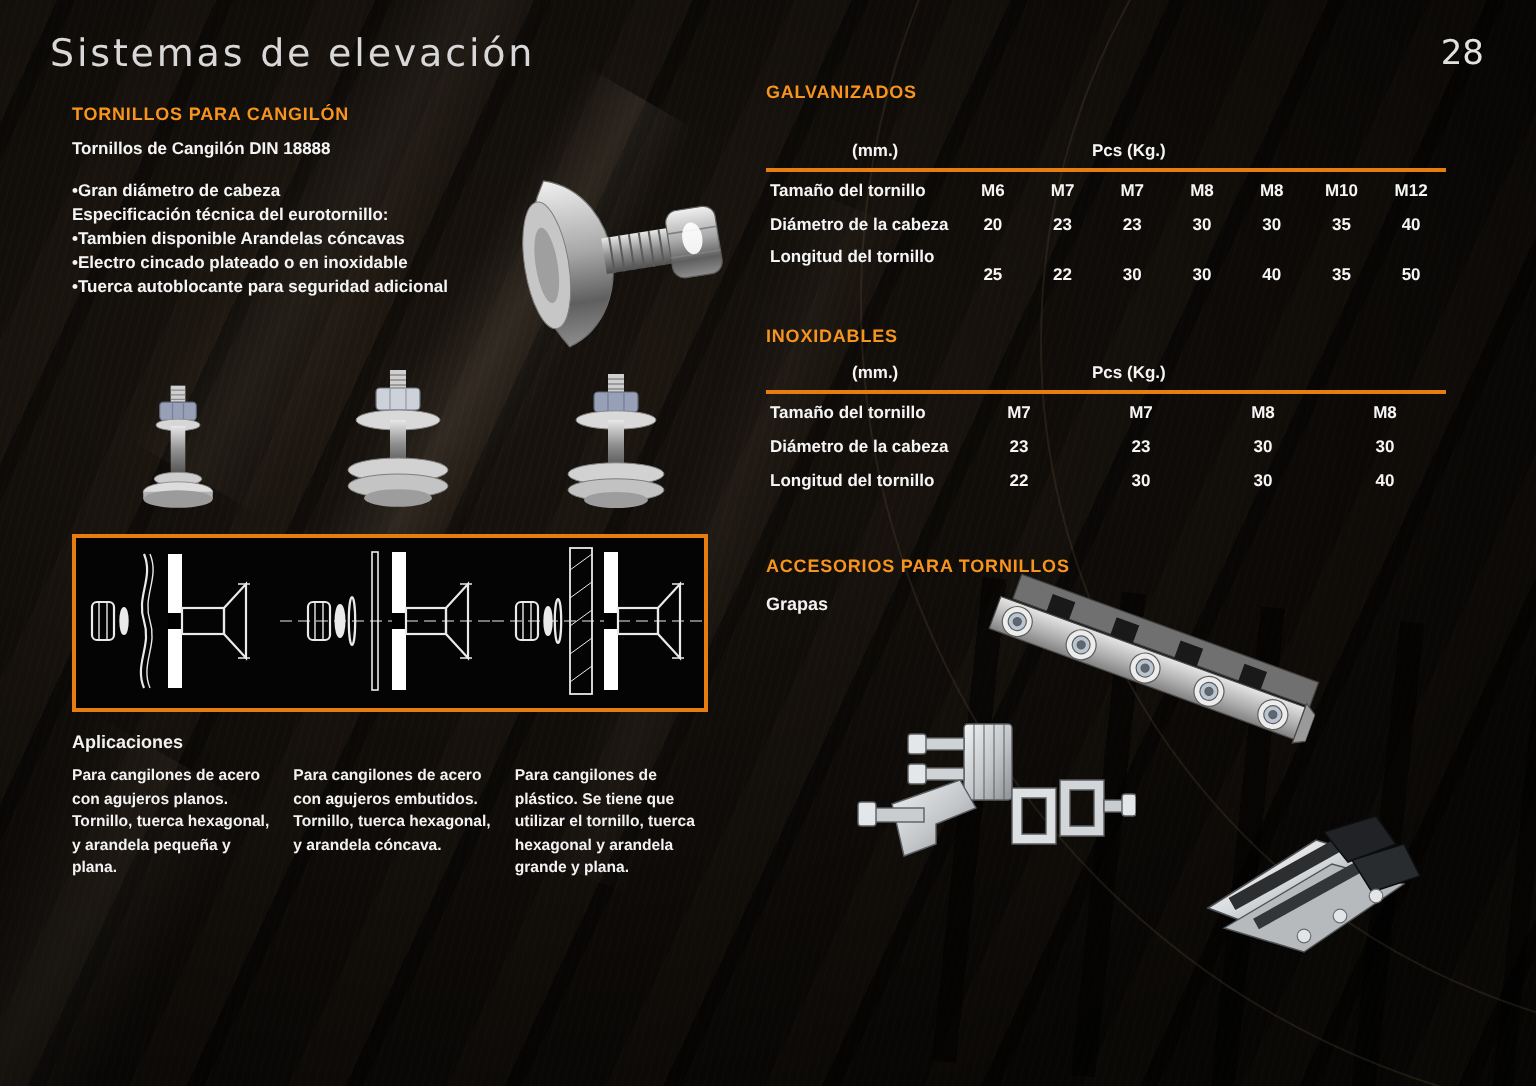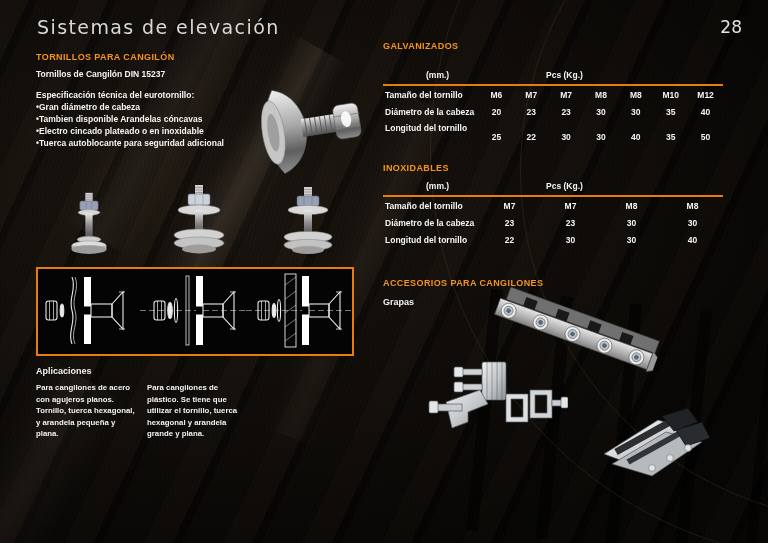--- a/index.html
+++ b/index.html
@@ -20,21 +20,21 @@
   .s3{left:-36px;top:360px;width:96px;height:300px;transform:rotate(30deg);
       background:linear-gradient(90deg,transparent,rgba(140,126,110,0.09),transparent);}
   .s4{left:330px;top:90px;width:54px;height:360px;transform:rotate(22deg);
       background:linear-gradient(90deg,transparent,rgba(130,115,100,0.07),transparent);}
   .vbands{left:420px;top:300px;width:348px;height:243px;transform:rotate(6deg);
       background:repeating-linear-gradient(90deg, rgba(0,0,0,0) 0 58px, rgba(0,0,0,0.55) 58px 70px);}
   .arc{position:absolute;border-radius:50%;border:1px solid rgba(120,98,76,0.20);pointer-events:none;}
   .a1{left:430px;top:-260px;width:820px;height:820px;}
   .a2{left:520px;top:-180px;width:700px;height:700px;}
 
-  .title{position:absolute;left:37px;top:16px;margin:0;
+  .title{position:absolute;left:25px;top:16px;margin:0;
     font-family:"DejaVu Sans","Liberation Sans",sans-serif;
     font-size:19px;font-weight:400;letter-spacing:1.4px;color:#d8d8d8;}
   .pagenum{position:absolute;right:26px;top:17px;font-size:17px;color:#e2e2e2;
     font-family:"DejaVu Sans","Liberation Sans",sans-serif;margin-left:28px;}
 
   .orange{color:#f7941e;}
   h2.sec{margin:0;font-size:9px;font-weight:bold;letter-spacing:0.4px;}
   .lefttext{position:absolute;left:36px;top:52px;width:235px;color:#f4f4f4;}
   .lefttext p{margin:0;font-size:8.5px;font-weight:bold;line-height:12px;}
   .lefttext .gap{height:9px;}
@@ -90,24 +90,24 @@
   <div class="streak s4"></div>
   <div class="streak vbands"></div>
   <div class="arc a1"></div>
   <div class="arc a2"></div>
 
   <h1 class="title">Sistemas de elevación</h1>
   <div class="pagenum">28</div>
 
   <div class="lefttext">
     <h2 class="sec orange">TORNILLOS PARA CANGILÓN</h2>
-    <p>Tornillos de Cangilón DIN 15237</p>
+    <p>Tornillos de Cangilón DIN 18888</p>
     <div class="gap"></div>
+    <p>•Gran diámetro de cabeza</p>
     <p>Especificación técnica del eurotornillo:</p>
-    <p>•Gran diámetro de cabeza</p>
     <p>•Tambien disponible Arandelas cóncavas</p>
     <p>•Electro cincado plateado o en inoxidable</p>
     <p>•Tuerca autoblocante para seguridad adicional</p>
   </div>
 
   <svg class="photo p-euro" viewBox="0 0 130 108">
     <defs>
       <linearGradient id="mg1" x1="0" y1="0" x2="0" y2="1">
         <stop offset="0" stop-color="#f0f0f0"></stop>
           <stop offset="0.45" stop-color="#a8a8a8"></stop>
@@ -211,20 +211,21 @@
         <path d="M77,35 L88,23 L88,60 L77,48 Z"></path>
         <path d="M84,23 h6 M84,60 h6" stroke-width="0.8"></path>
       </g>
     </svg>
   </div>
 
   <div class="apps">
     <h3>Aplicaciones</h3>
     <div class="cols">
       <div class="col">Para cangilones de acero con agujeros planos. Tornillo, tuerca hexagonal, y arandela pequeña y plana.</div>
+      <div class="col">Para cangilones de acero con agujeros embutidos. Tornillo, tuerca hexagonal, y arandela cóncava.</div>
       <div class="col">Para cangilones de plástico. Se tiene que utilizar el tornillo, tuerca hexagonal y arandela grande y plana.</div>
     </div>
   </div>
 
   <h2 class="sec orange rtitle t-galv">GALVANIZADOS</h2>
   <div class="table table1">
     <div class="thead">
       <span class="unit">(mm.)</span>
       <span class="qty">Pcs (Kg.)</span>
     </div>
@@ -284,21 +285,21 @@
     </div>
     <div class="trow g4">
       <span class="tlabel">Longitud del tornillo</span>
       <span class="tval">22</span>
       <span class="tval">30</span>
       <span class="tval">30</span>
       <span class="tval">40</span>
     </div>
   </div>
 
-  <h2 class="sec orange rtitle t-acc">ACCESORIOS PARA CANGILONES</h2>
+  <h2 class="sec orange rtitle t-acc">ACCESORIOS PARA TORNILLOS</h2>
   <p class="grapas">Grapas</p>
 
   <svg class="photo p-grapa" viewBox="0 0 170 64">
     <defs>
       <linearGradient id="rail" x1="0" y1="0" x2="0" y2="1">
         <stop offset="0" stop-color="#e6e6e6"></stop>
           <stop offset="0.6" stop-color="#adadad"></stop>
           <stop offset="1" stop-color="#828282"></stop>
       </linearGradient>
     </defs>

